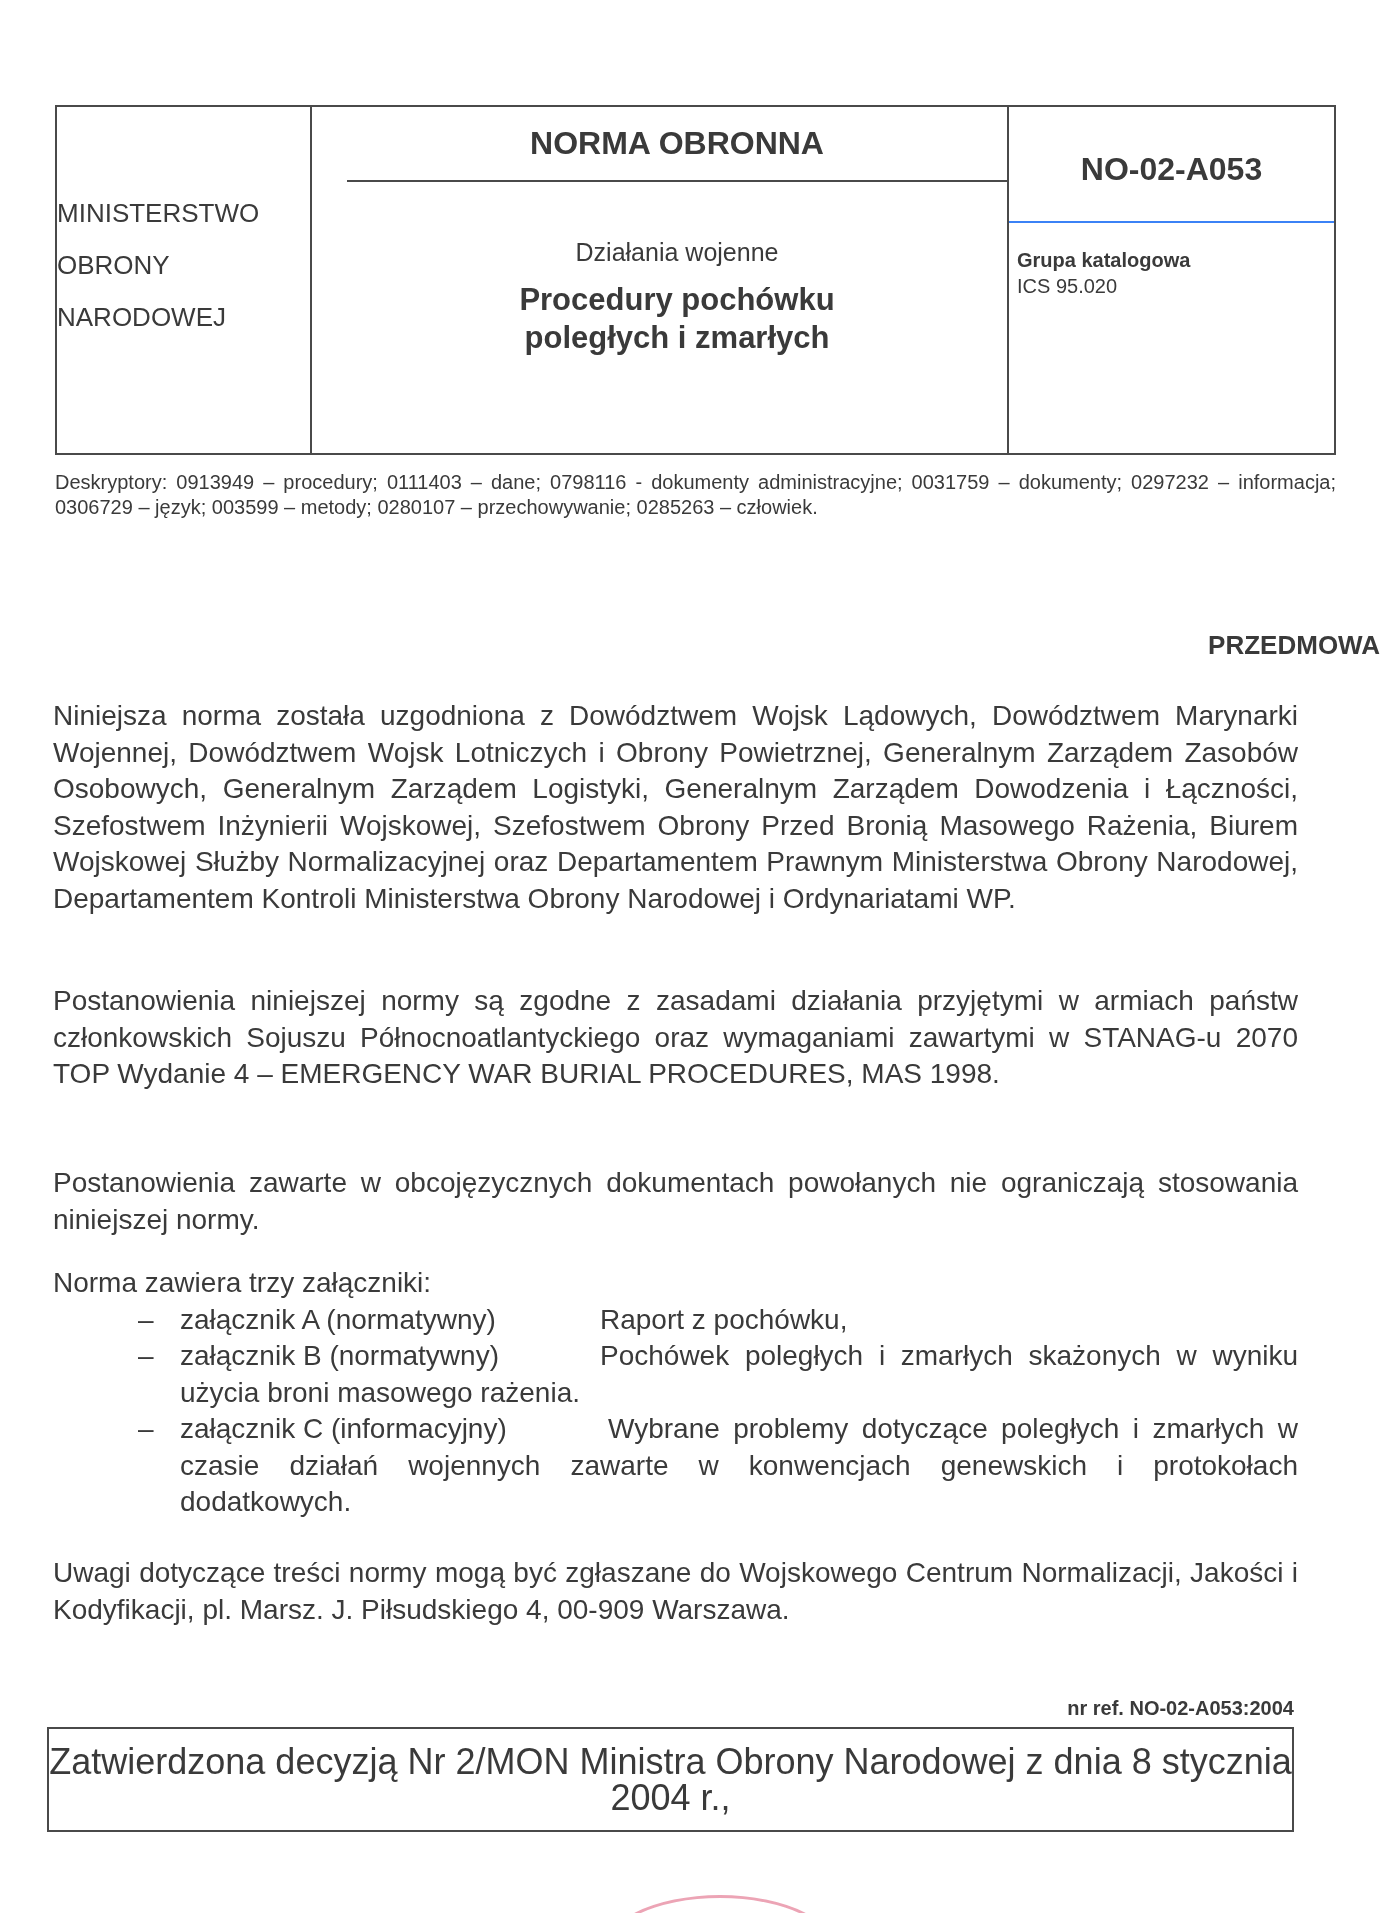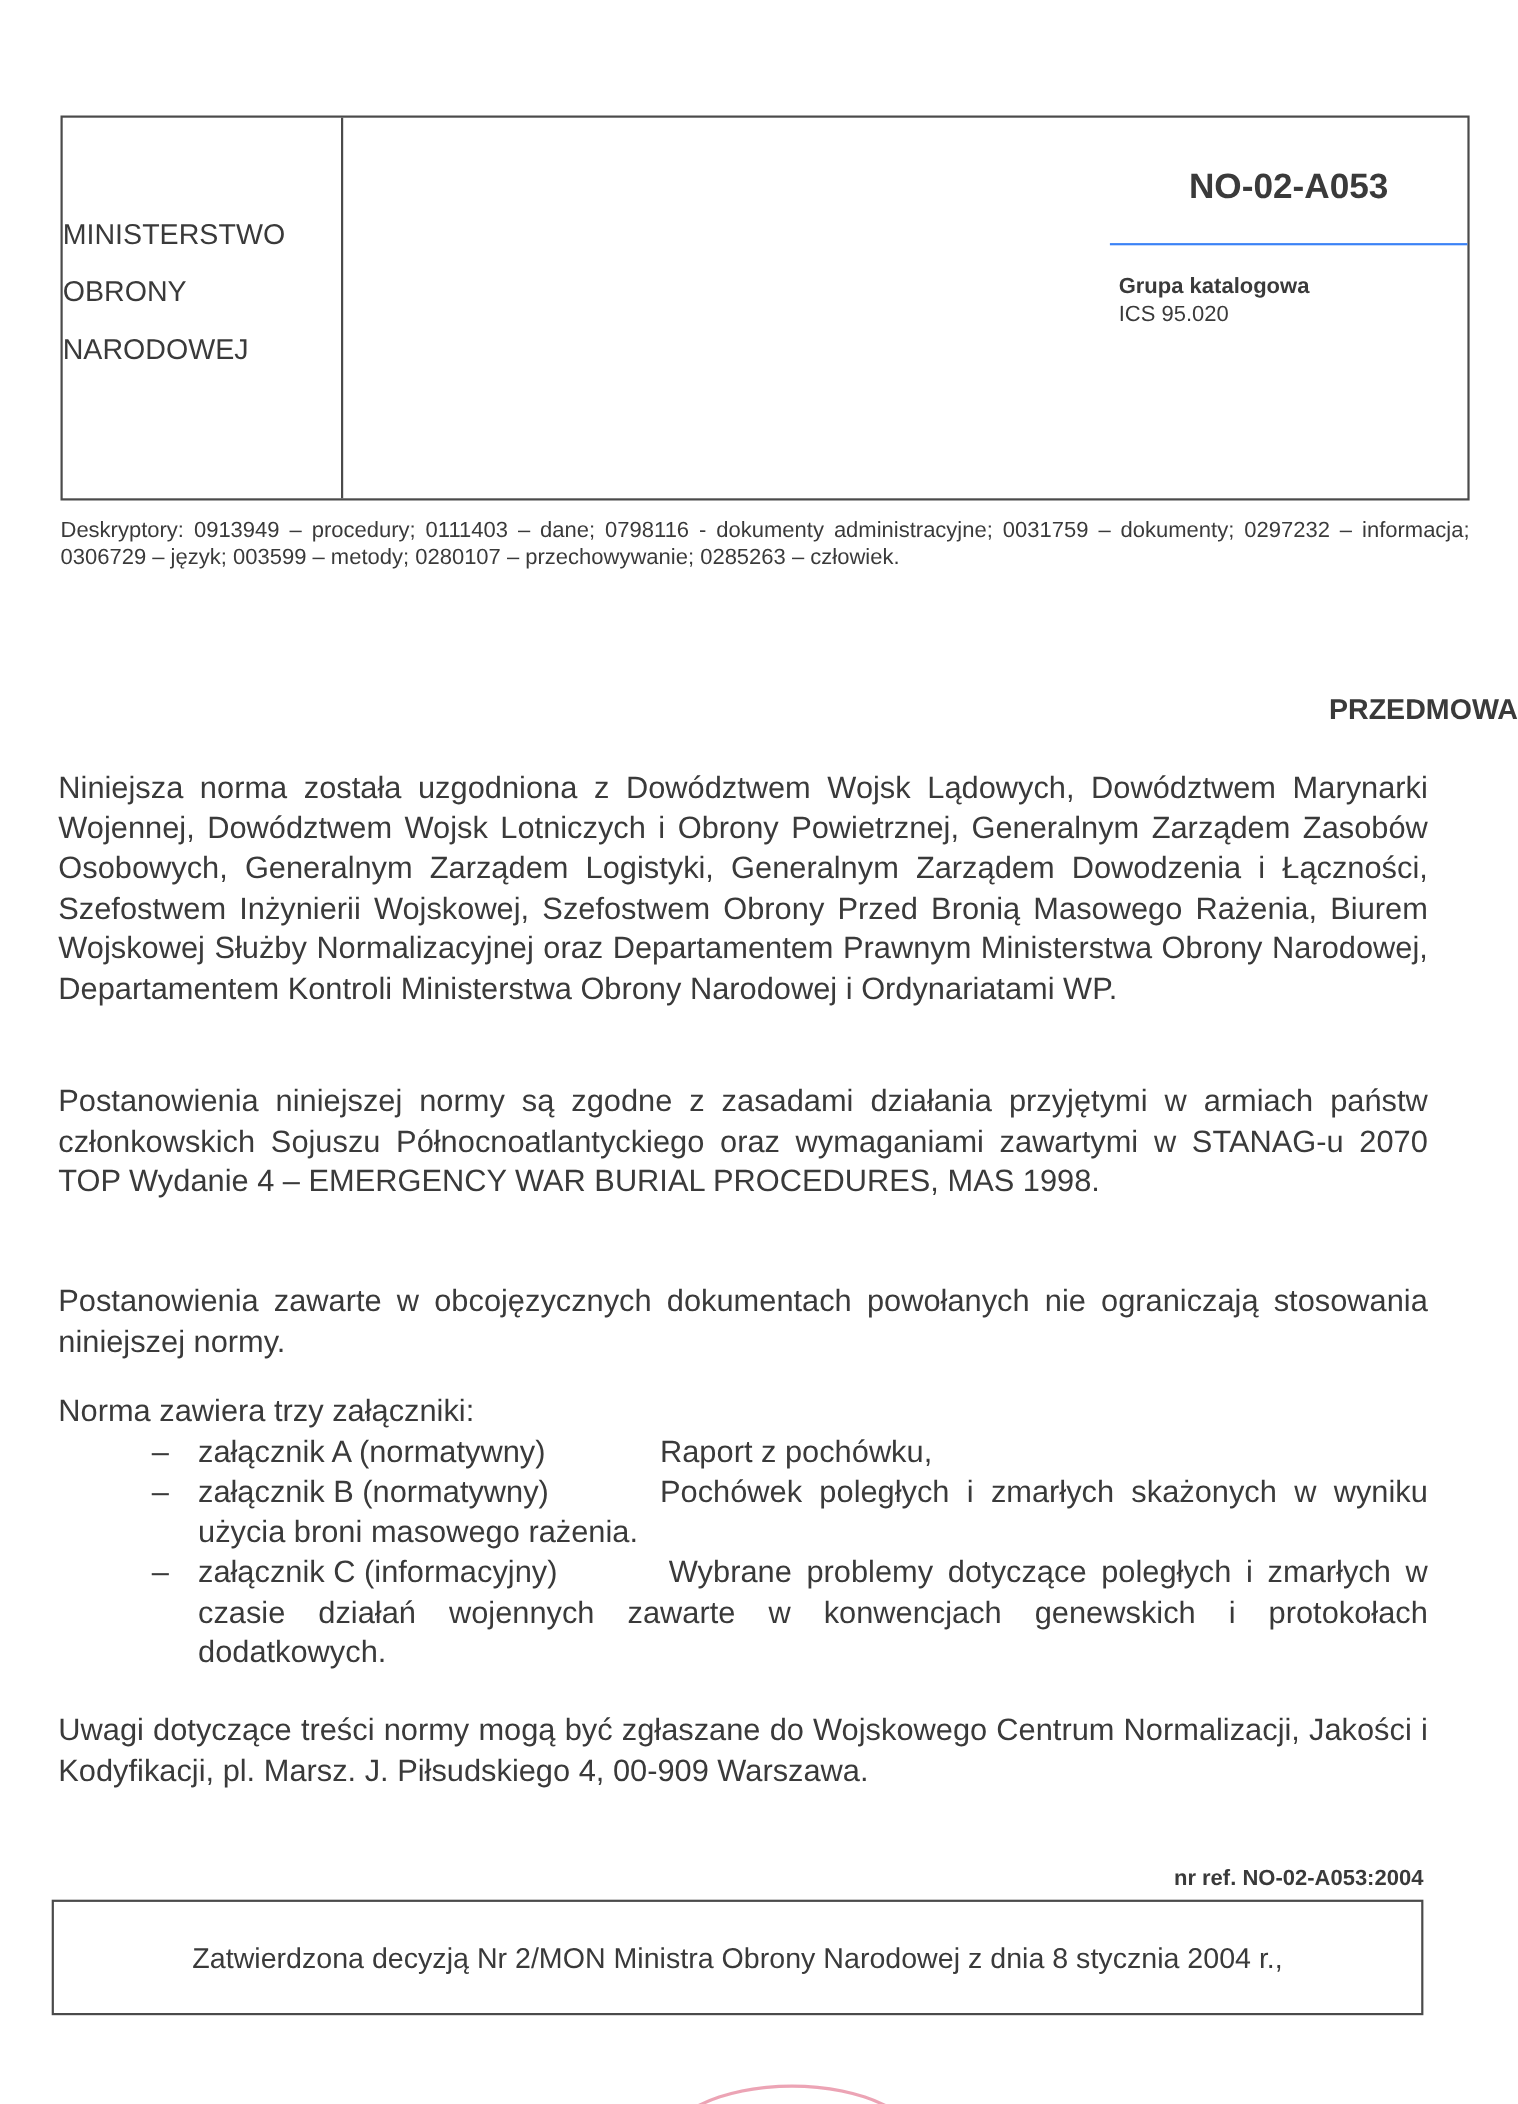--- a/index.html
+++ b/index.html
@@ -127,21 +127,21 @@
     right: 86px; top: 1697px;
     font-weight: bold; font-size: 20px;
   }
   .approval-box {
     position: absolute;
     left: 47px; top: 1727px;
     width: 1247px; height: 105px;
     border: 2px solid #4a4a4a;
     box-sizing: border-box;
     display: flex; flex-direction: column; align-items: center; justify-content: center;
-    font-size: 26px; line-height: 36px; text-align: center;
+    font-size: 36px; line-height: 36px; text-align: center;
   }
 
   .stamp {
     position: absolute;
     left: 600px; top: 1895px;
     width: 240px; height: 120px;
     border-radius: 50%;
     border: 3px solid rgba(220, 90, 120, 0.55);
     box-sizing: border-box;
   }
@@ -151,20 +151,28 @@
 
 <div class="page">
 
   <div class="header-box">
     <div class="col-ministry">
       <div>MINISTERSTWO</div>
       <div>OBRONY</div>
       <div>NARODOWEJ</div>
     </div>
 
+    <div class="col-middle">
+      <div class="mid-top">NORMA OBRONNA</div>
+      <div class="mid-bottom">
+        <div class="mid-subject">Działania wojenne</div>
+        <div class="mid-title">Procedury pochówku</div>
+        <div class="mid-title">poległych i zmarłych</div>
+      </div>
+    </div>
 
     <div class="col-right">
       <div class="right-code">NO-02-A053</div>
       <div class="right-group">
         <div class="lbl">Grupa katalogowa</div>
         <div>ICS 95.020</div>
       </div>
     </div>
   </div>
 

